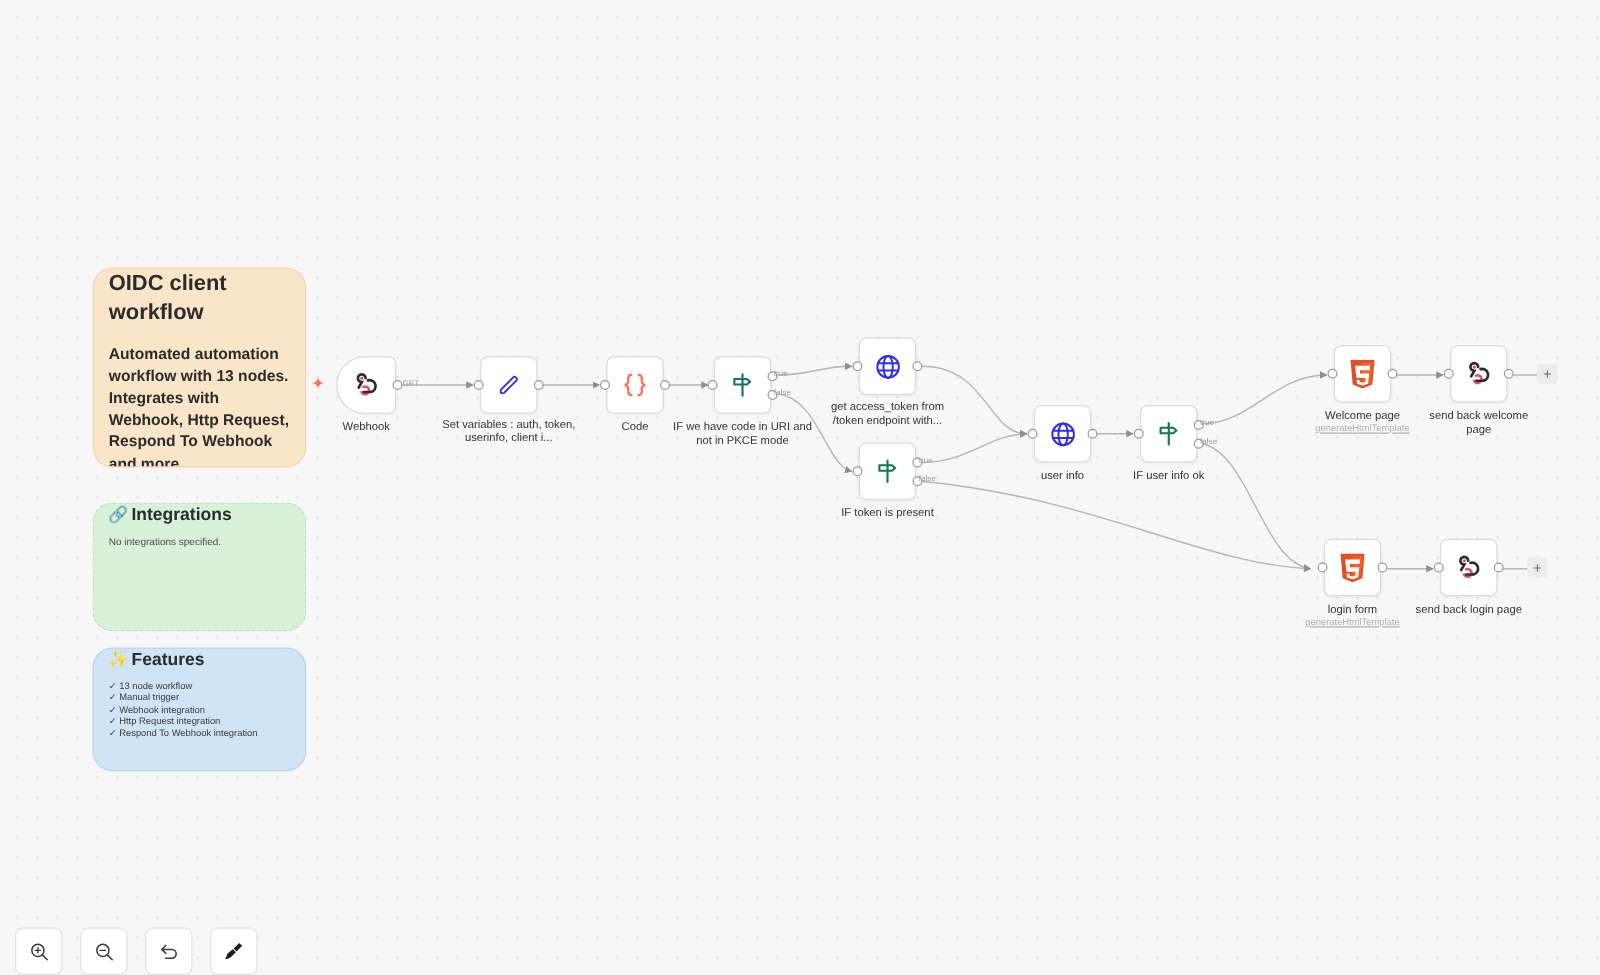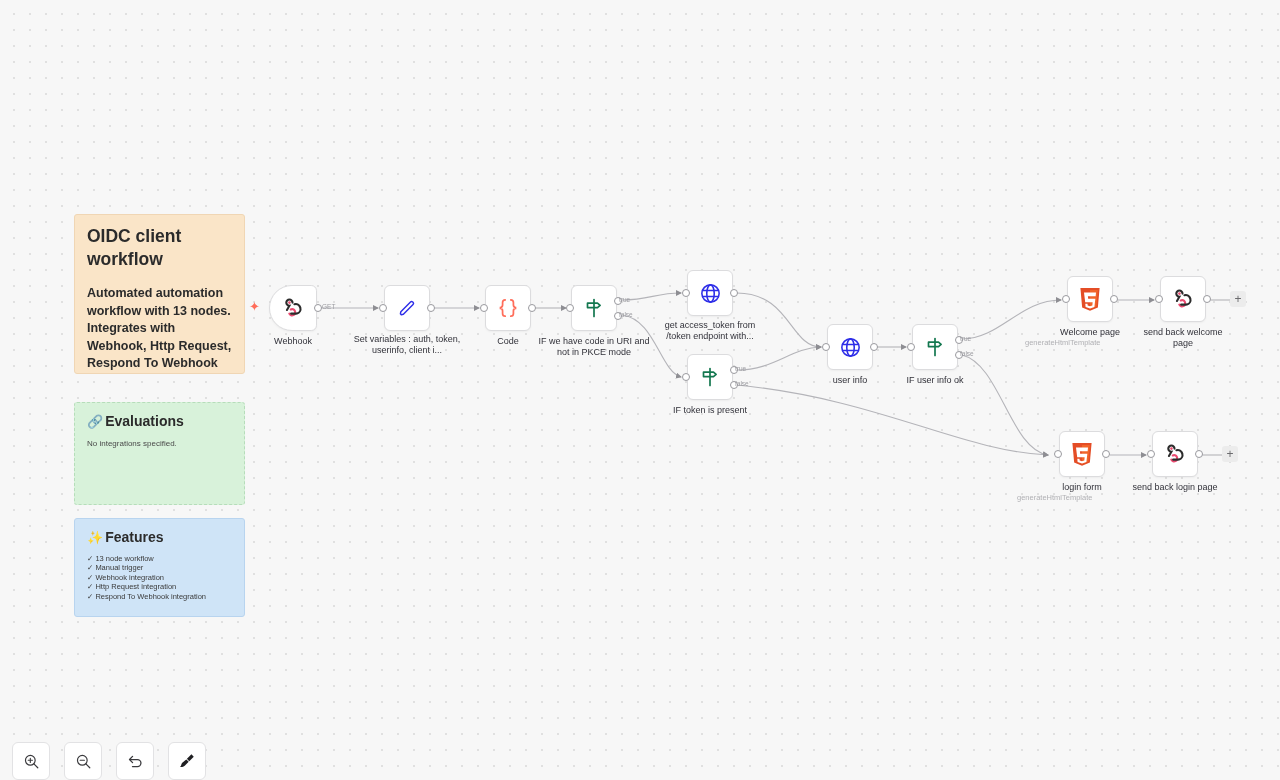--- a/index.html
+++ b/index.html
@@ -62,22 +62,22 @@
     background: #e4e4e4;
   }
 
   
   #canvas { position: absolute; inset: 19px 0 0 0; }
   #edges { position: absolute; top: 0; left: 0; width: 1280px; height: 761px; pointer-events: none; }
 
   
   .sticky {
     position: absolute;
-    border-radius: 3px;
-    padding: 10px 12px;
+    border-radius: 16px;
+    padding: 0 12px;
     overflow: hidden;
   }
   .sticky-title { font-weight: bold; color: #2b2b2b; }
   #note-main {
     left: 74px; top: 195px; width: 171px; height: 160px;
     background: #fae5c8; border: 1px solid #f0d6b4;
   }
   #note-main .sticky-title { font-size: 17.5px; line-height: 23px; margin-bottom: 14px; }
   #note-main .sticky-body { font-size: 12.5px; line-height: 17.5px; font-weight: bold; color: #2b2b2b; }
   #note-integrations {
@@ -109,22 +109,22 @@
   .node-box.trigger { border-radius: 24px 6px 6px 24px; width: 48px; }
   .node-label {
     position: absolute; top: 51px; left: 50%;
     transform: translateX(-50%);
     width: 116px; text-align: center;
     font-size: 9px; line-height: 10.6px; color: #32323a;
     white-space: pre-line;
   }
   .node-sublabel {
     position: absolute; left: 50%; transform: translateX(-50%);
-    width: 130px; text-align: left;
-    font-size: 7.5px; color: #b0b0b4;
+    width: 130px; text-align: center;
+    font-size: 7.5px; color: #b0b0b4; text-decoration: underline;
   }
   .port {
     position: absolute; width: 8px; height: 8px;
     border: 1px solid #9a9a9f; border-radius: 50%;
     background: #ffffff; top: 19px;
   }
   .port.in  { left: -5px; }
   .port.out { right: -5px; }
   .port.out.t { top: 12px; }
   .port.out.f { top: 27px; }
@@ -214,21 +214,21 @@
     </svg>
 
     <div class="sticky" id="note-main">
       <div class="sticky-title">OIDC client workflow</div>
       <div class="sticky-body">Automated automation workflow with 13 nodes. Integrates with Webhook, Http Request, Respond To Webhook and more.</div>
     </div>
 
     <div class="sticky" id="note-integrations">
       <div class="sticky-title">
         <span class="emoji-ico">🔗</span>
-        <span>Evaluations</span>
+        <span>Integrations</span>
       </div>
       <div class="sticky-body">No integrations specified.</div>
     </div>
 
     <div class="sticky" id="note-features">
       <div class="sticky-title">
         <span class="emoji-ico">✨</span>
         <span>Features</span>
       </div>
       <ul>

